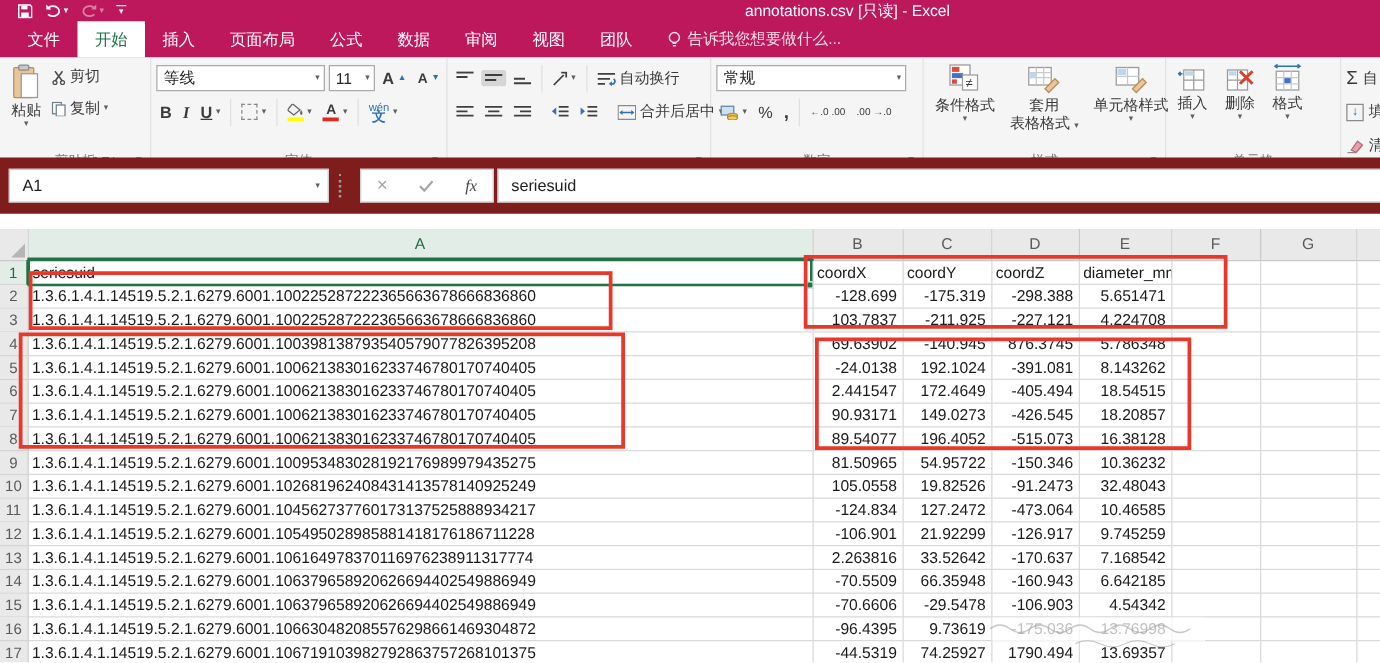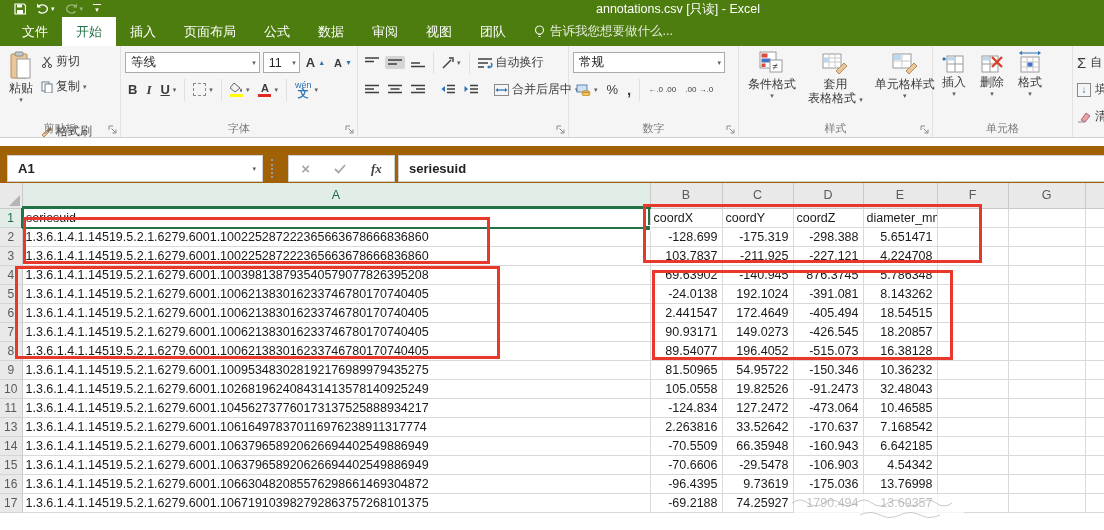--- a/index.html
+++ b/index.html
@@ -1,21 +1,21 @@
 <!DOCTYPE html>
 <html><head>
 <meta charset="utf-8">
 <style>
   html,body{margin:0;padding:0;}
   body{width:1104px;height:530px;position:relative;overflow:hidden;background:#fff;
        font-family:"Liberation Sans","DejaVu Sans",sans-serif;-webkit-font-smoothing:antialiased;}
   *{box-sizing:border-box;}
 
   
-  #titlebar{position:absolute;top:0;left:0;right:0;height:46px;background:#4d7c0f;color:#fff;}
+  #titlebar{position:absolute;top:0;left:0;right:0;height:46px;background:#be185d;color:#fff;}
   #qat{position:absolute;top:0;left:0;height:17px;display:flex;align-items:center;gap:10px;padding-left:14px;}
   .qat-btn{display:flex;align-items:center;gap:2px;color:#fff;}
   .qat-btn svg{display:block;}
   .qat-dd{font-size:7px;line-height:7px;color:#fff;}
   .dim{opacity:.45;}
   #win-title{position:absolute;top:1px;left:596px;font-size:12.5px;color:#fff;white-space:nowrap;}
   #tabs{position:absolute;bottom:0;left:8px;display:flex;align-items:flex-end;height:29px;}
   .tab{height:29px;line-height:29px;padding:0 14px;font-size:13px;color:#fff;white-space:nowrap;cursor:default;}
   .tab.active{background:#fff;color:#217346;}
   #tellme{display:flex;align-items:center;gap:5px;margin-left:14px;height:29px;color:rgba(255,255,255,.85);font-size:12.5px;white-space:nowrap;}
@@ -39,21 +39,21 @@
   .ital{font-style:italic;font-family:"Liberation Serif",serif;}
   .color-bar{display:block;width:13px;height:3px;margin-top:1px;}
   .stack{display:flex;flex-direction:column;align-items:center;line-height:10px;}
   .border-ic{width:13px;height:13px;border:1px dashed #8a8a8a;position:relative;}
   .dec-ic{font-size:8px;color:#3b3b3b;letter-spacing:0;}
   .phon{color:#2E74B5;font-size:9px;line-height:8px;text-align:center;}
   .phon b{font-size:11px;}
   .sigma-row{display:flex;align-items:center;gap:4px;height:27px;font-size:12px;color:#3b3b3b;white-space:nowrap;}
 
   
-  #fbar{position:absolute;top:146px;left:0;right:0;height:45px;background:#a16207;font-weight:bold;}
+  #fbar{position:absolute;top:126px;left:0;right:0;height:45px;background:#7f1d1d;}
   #namebox{position:absolute;left:7px;top:9px;width:256px;height:27px;background:#fff;border:1px solid #D0D0D0;display:flex;align-items:center;justify-content:space-between;padding:0 6px 0 10px;font-size:13px;color:#222;}
   #fbar-dots{position:absolute;left:271px;top:13px;height:19px;border-left:2px dotted #9a9a9a;}
   #fbtns{position:absolute;left:288px;top:9px;width:107px;height:27px;background:#fff;border:1px solid #D0D0D0;display:flex;align-items:center;justify-content:space-around;}
   .fb-x{color:#A6A6A6;font-size:15px;}
   .fb-ck svg{display:block;}
   .fb-fx{font-family:"Liberation Serif",serif;font-style:italic;font-size:13px;color:#444;}
   #finput{position:absolute;left:398px;top:9px;right:0;height:27px;background:#fff;border:1px solid #D0D0D0;border-right:none;display:flex;align-items:center;padding-left:10px;font-size:13px;color:#222;}
 
   
   #gridwrap{position:absolute;top:183px;left:0;right:0;bottom:0;background:#fff;overflow:hidden;}
@@ -619,20 +619,31 @@
           <td>1.3.6.1.4.1.14519.5.2.1.6279.6001.104562737760173137525888934217</td>
           <td class="num">-124.834</td>
           <td class="num">127.2472</td>
           <td class="num">-473.064</td>
           <td class="num">10.46585</td>
           <td></td>
           <td></td>
           <td></td>
         </tr>
         <tr>
+          <th class="rowhead">12</th>
+          <td>1.3.6.1.4.1.14519.5.2.1.6279.6001.105495028985881418176186711228</td>
+          <td class="num">-106.901</td>
+          <td class="num">21.92299</td>
+          <td class="num">-126.917</td>
+          <td class="num">9.745259</td>
+          <td></td>
+          <td></td>
+          <td></td>
+        </tr>
+        <tr>
           <th class="rowhead">13</th>
           <td>1.3.6.1.4.1.14519.5.2.1.6279.6001.106164978370116976238911317774</td>
           <td class="num">2.263816</td>
           <td class="num">33.52642</td>
           <td class="num">-170.637</td>
           <td class="num">7.168542</td>
           <td></td>
           <td></td>
           <td></td>
         </tr>
@@ -665,21 +676,21 @@
           <td class="num">9.73619</td>
           <td class="num">-175.036</td>
           <td class="num">13.76998</td>
           <td></td>
           <td></td>
           <td></td>
         </tr>
         <tr>
           <th class="rowhead">17</th>
           <td>1.3.6.1.4.1.14519.5.2.1.6279.6001.106719103982792863757268101375</td>
-          <td class="num">-69.2188</td>
+          <td class="num">-44.5319</td>
           <td class="num">74.25927</td>
           <td class="num">1790.494</td>
           <td class="num">13.69357</td>
           <td></td>
           <td></td>
           <td></td>
         </tr>
       </tbody>
   </table>
 

